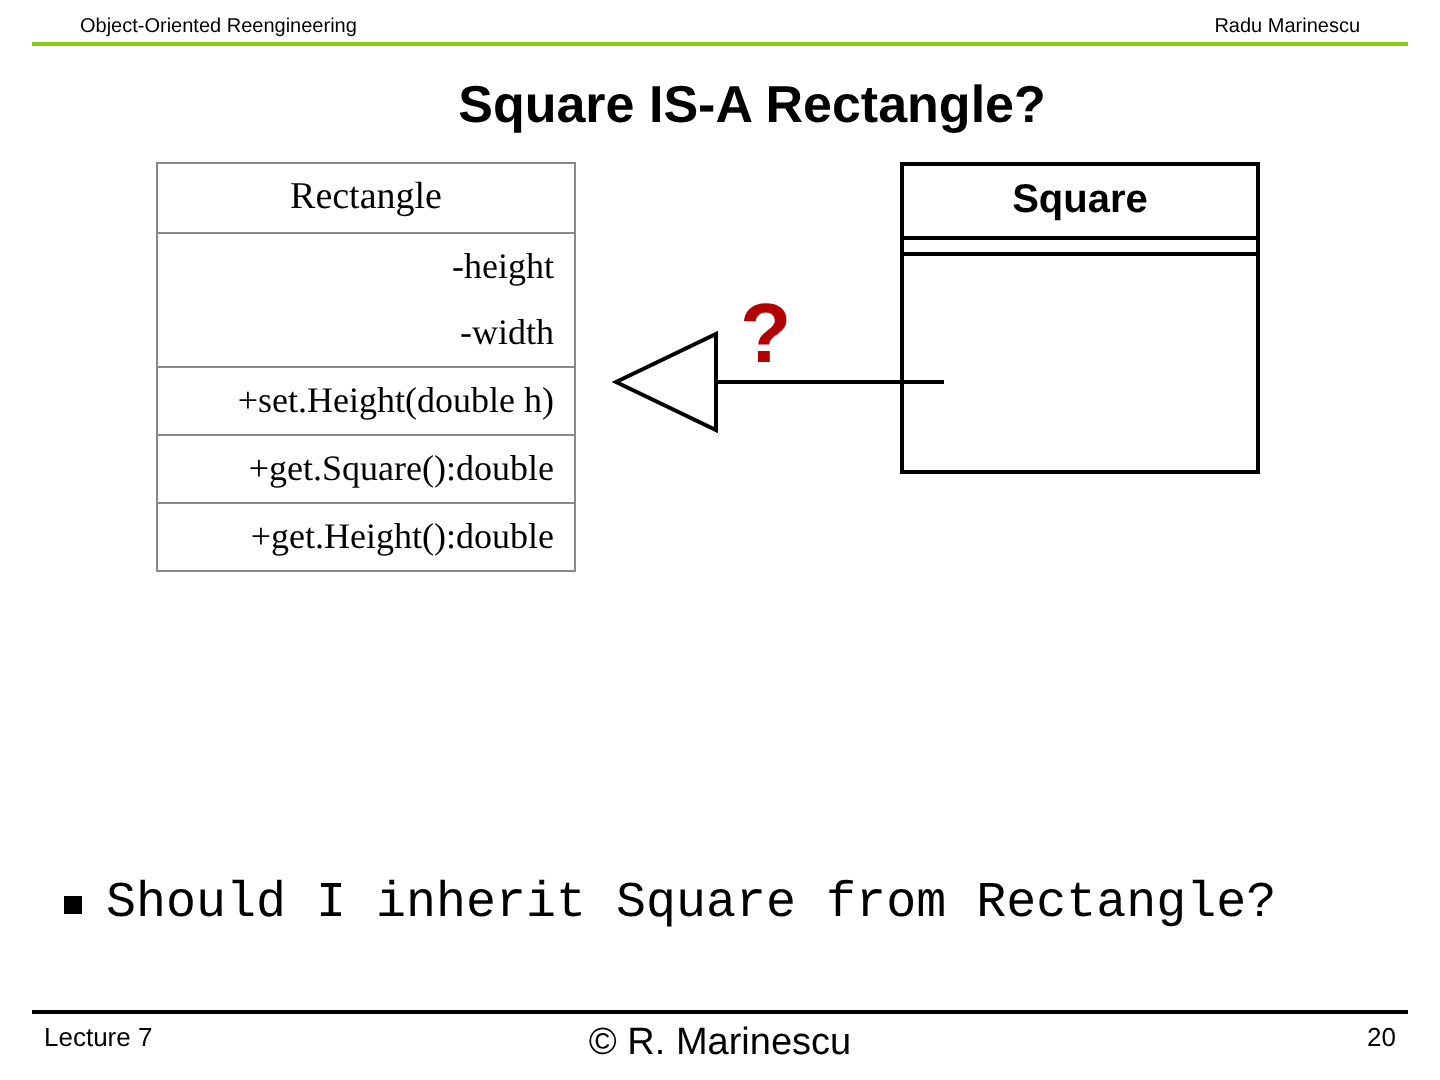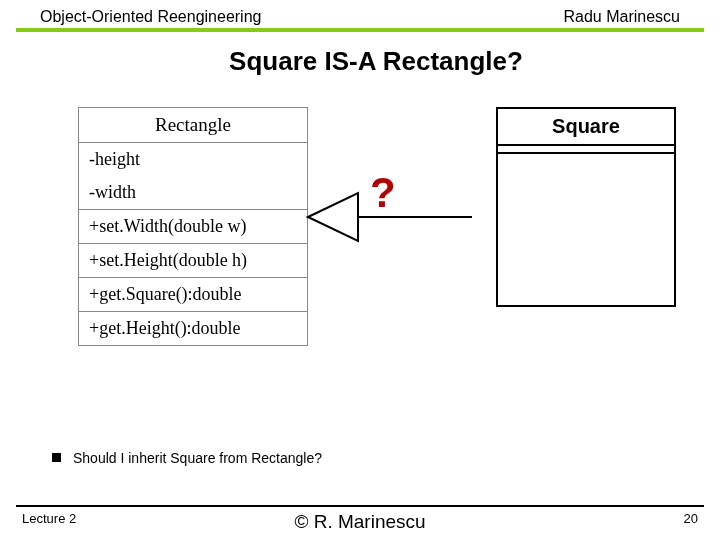--- a/index.html
+++ b/index.html
@@ -11,69 +11,69 @@
     font-family: Verdana, Geneva, sans-serif;
     color: #000;
     position: relative;
     overflow: hidden;
   }
   .header {
     display: flex;
     justify-content: space-between;
     align-items: flex-end;
     padding: 8px 24px 2px 24px;
-    font-size: 16px;
-    border-bottom: 4px solid #84cc16;
+    font-size: 10px;
+    border-bottom: 2px solid #84cc16;
     margin: 0 16px;
   }
   .title {
     text-align: center;
     font-size: 26px;
     font-weight: bold;
-    margin: 14px 0 30px 0;
+    margin: 14px 0 13px 0;
     font-family: Verdana, Geneva, sans-serif;
     padding-left: 32px;
   }
   .content {
     position: relative;
     height: 300px;
   }
   
   .uml-rect {
     position: absolute;
     left: 78px;
     top: 0;
-    width: 230px;
+    width: 210px;
     font-family: "Times New Roman", Times, serif;
     font-size: 18px;
     border-collapse: collapse;
   }
   .uml-rect td {
     border: 1px solid #888;
     padding: 6px 10px;
-    text-align: left;
+    text-align: right;
   }
   .uml-rect .name-cell {
     text-align: center;
     font-size: 19px;
   }
   .uml-rect .half-top td {
     border-top: none;
     margin-top: 20px;
   }
   .uml-rect .half-bottom td {
     border-bottom: none;
   }
   
   .square-box {
     position: absolute;
-    left: 496px;
+    left: 450px;
     top: 0;
     width: 180px;
-    height: 200px;
+    height: 156px;
     border: 2px solid #000;
   }
   .square-box .sq-title {
     text-align: center;
     font-weight: bold;
     font-size: 20px;
     padding: 6px 0;
     border-bottom: 2px solid #000;
     font-family: Verdana, Geneva, sans-serif;
   }
@@ -94,23 +94,23 @@
     left: 370px;
     top: 62px;
     font-size: 42px;
     font-weight: bold;
     color: #b30000;
     font-family: Verdana, Geneva, sans-serif;
   }
   .bullet-wrap {
     position: absolute;
     bottom: 74px;
-    left: 52px;
-    font-size: 14px;
-    font-family: Liberation Sans, sans-serif;
+    left: 32px;
+    font-size: 25px;
+    font-family: Liberation Mono, monospace;
   }
   .bullet-sq {
     display: inline-block;
     width: 9px;
     height: 9px;
     background: #000;
     margin-right: 12px;
     vertical-align: 1px;
   }
   .footer {
@@ -150,23 +150,20 @@
         <tr>
           <td class="name-cell">Rectangle</td>
         </tr>
     <tr class="half-bottom">
           <td>-height</td>
         </tr>
     <tr class="half-top">
           <td>-width</td>
         </tr>
     <tr>
-          <td>+set.Width(double w)</td>
-        </tr>
-    <tr>
           <td>+set.Height(double h)</td>
         </tr>
     <tr>
           <td>+get.Square():double</td>
         </tr>
     <tr>
           <td>+get.Height():double</td>
         </tr>
   </tbody>
     </table>
@@ -183,16 +180,16 @@
 
   <div class="qmark">?</div>
 
 </div>
 
 <div class="bullet-wrap">
   <span class="bullet-sq"></span><span>Should I inherit Square from Rectangle?</span>
 </div>
 
 <div class="footer">
-  <span>Lecture 2</span>
+  <span>Lecture 7</span>
   <span class="footer-center">© R. Marinescu</span>
   <span>20</span>
 </div>
 
 </body></html>

